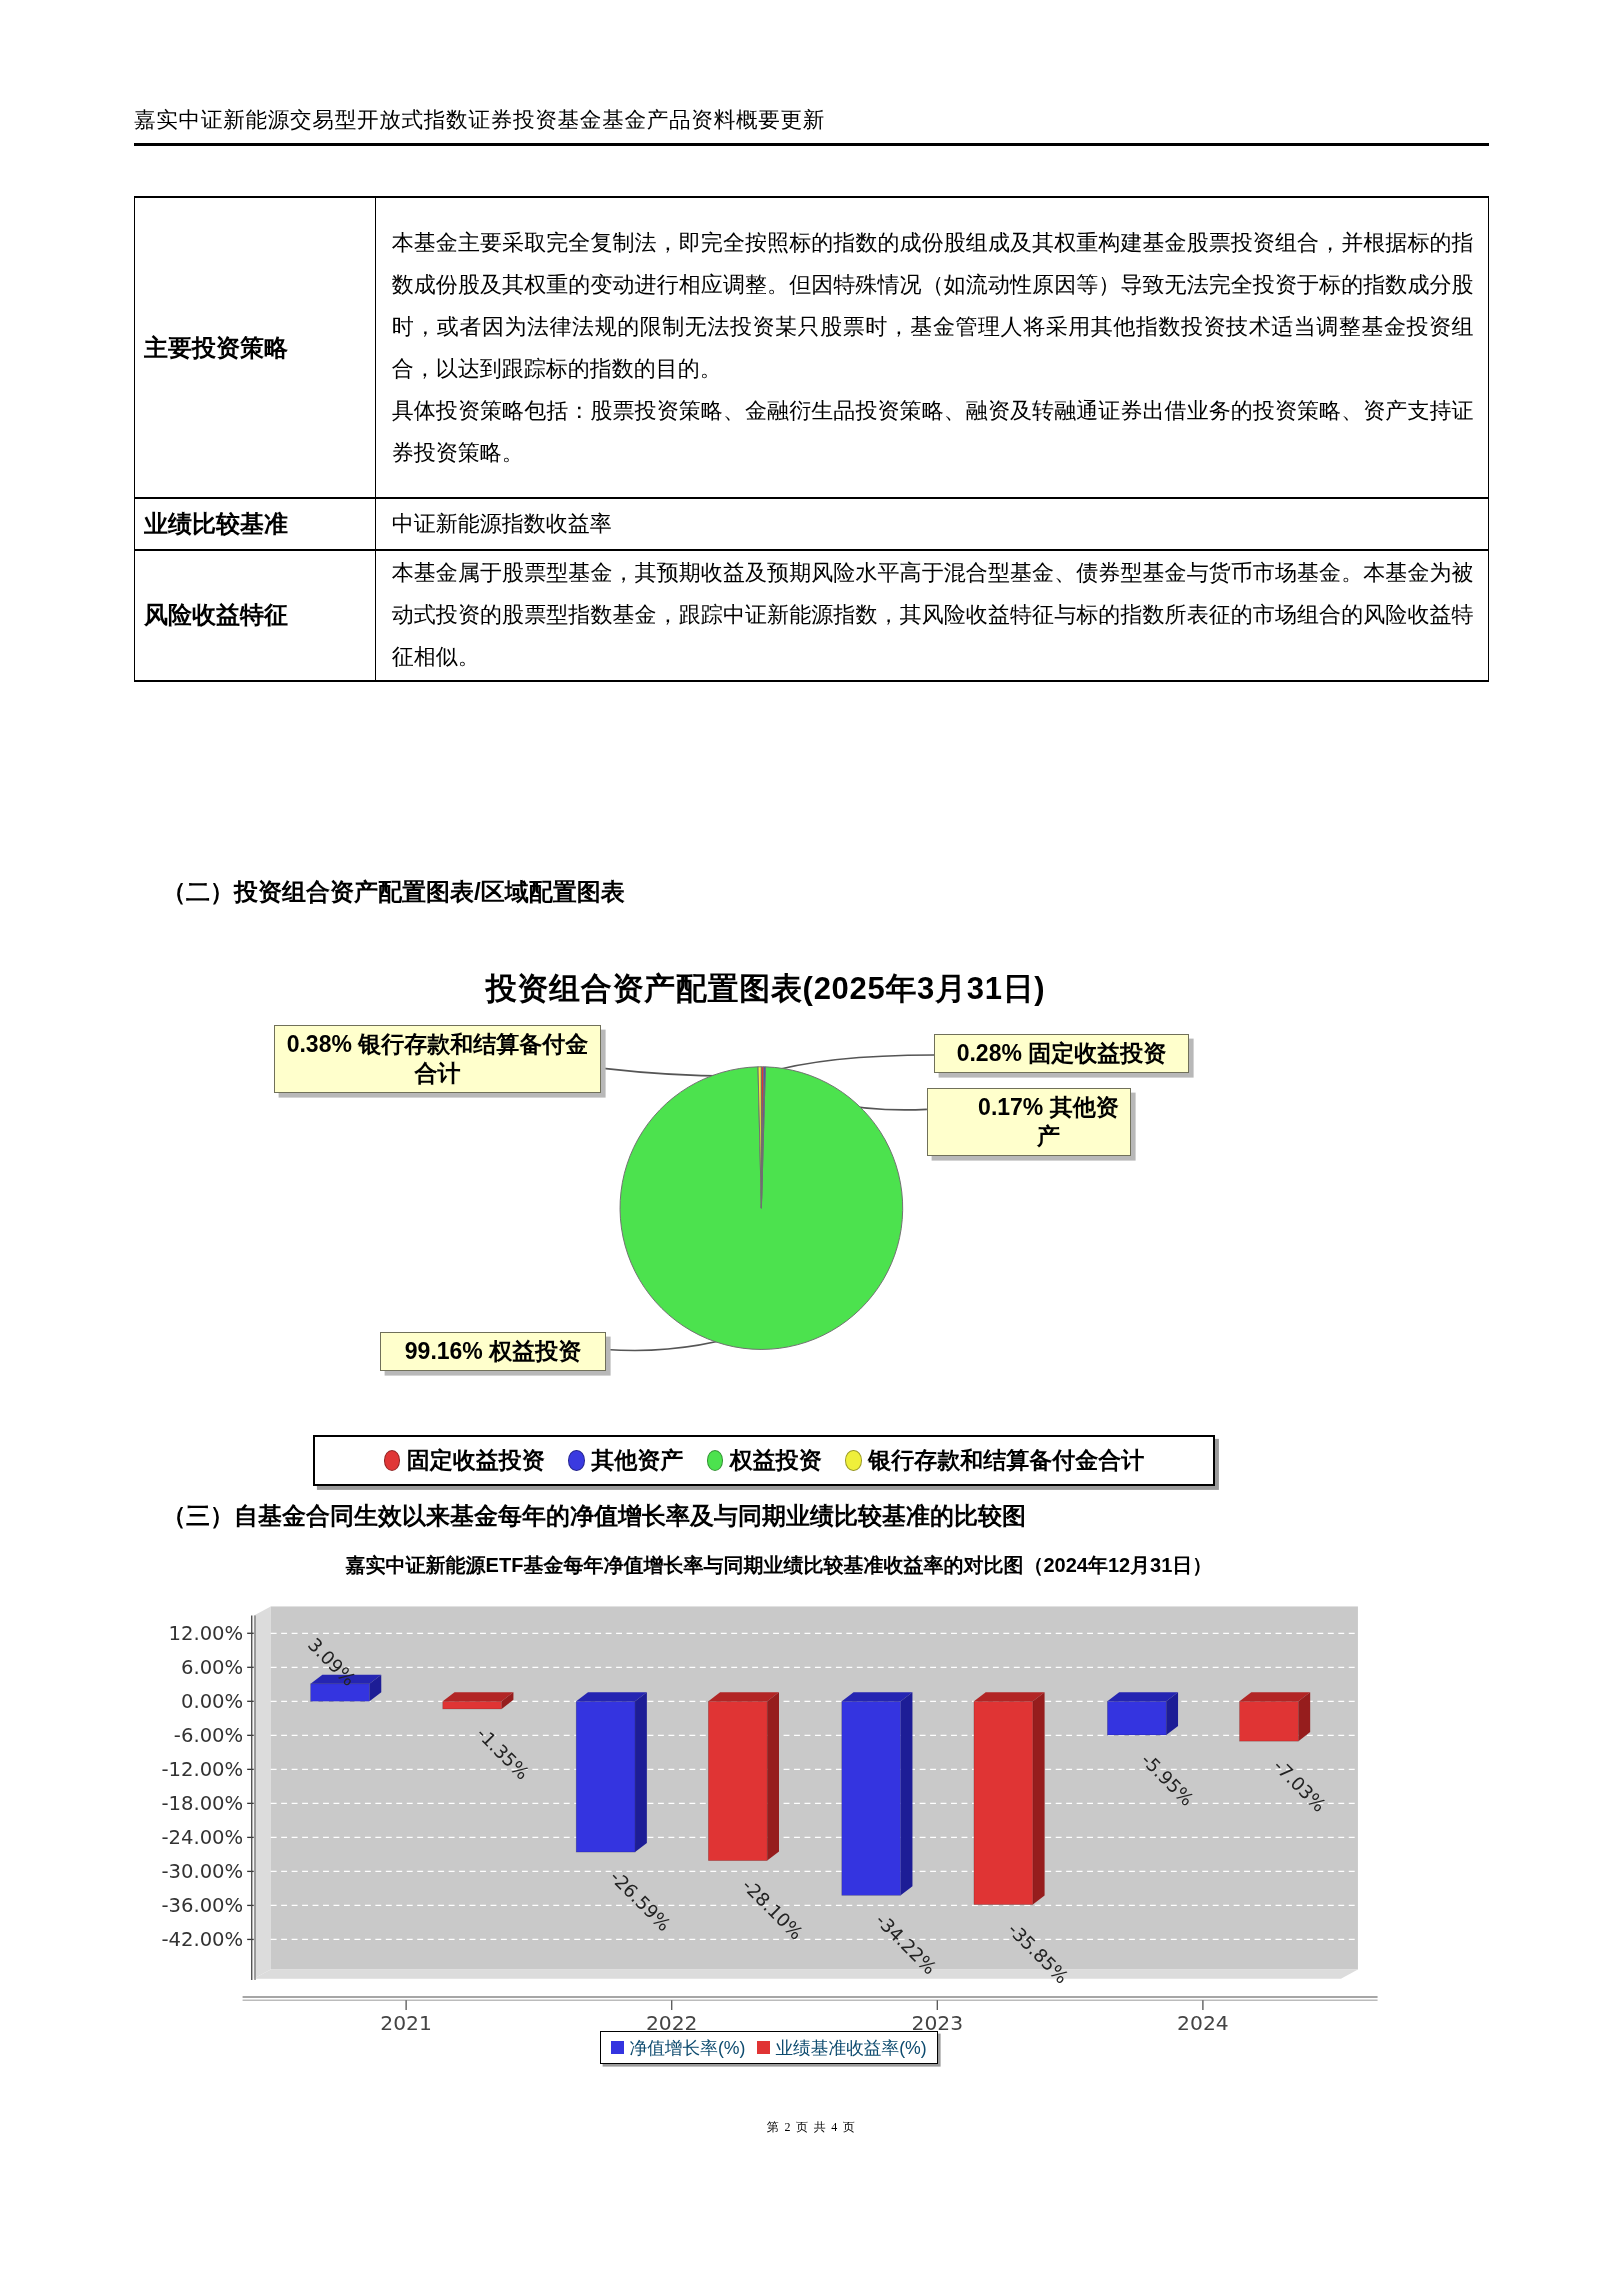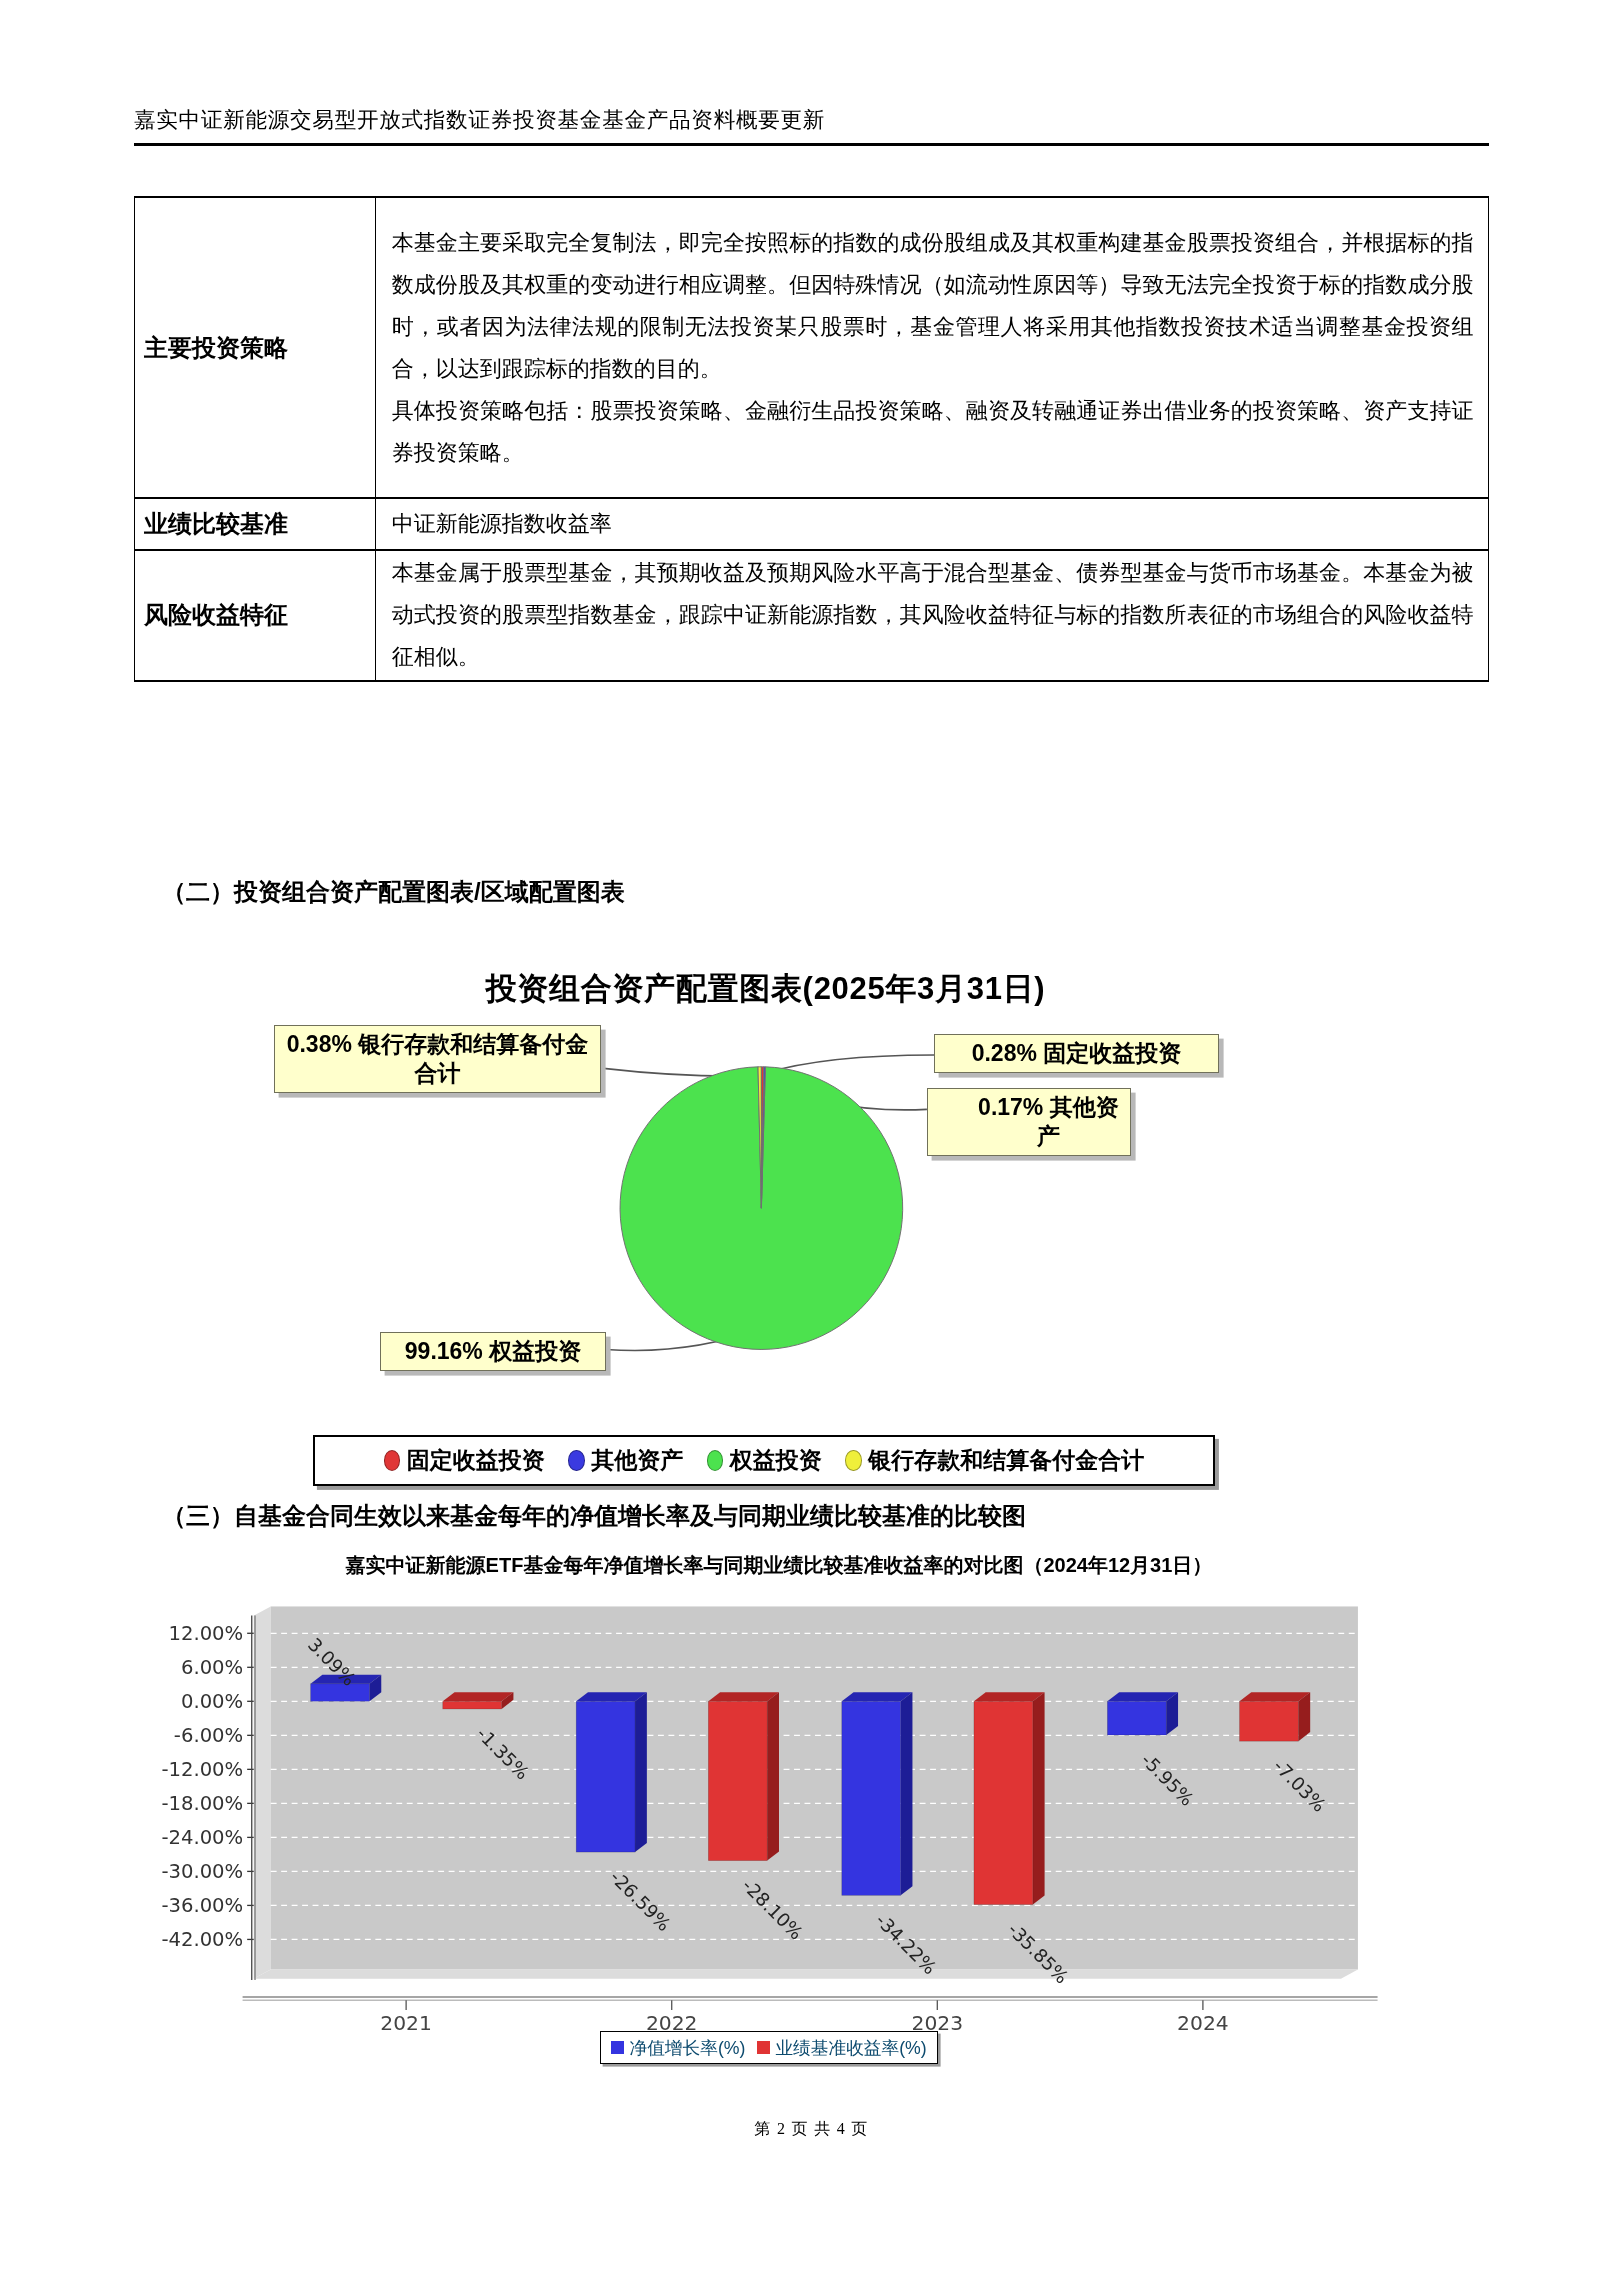--- a/index.html
+++ b/index.html
@@ -41,21 +41,21 @@
   .bar-title{position:absolute;left:190px;top:1552px;width:1178px;text-align:center;
              font-size:20px;font-weight:bold;}
   #bar-svg{position:absolute;left:151px;top:1590px;width:1256px;height:517px;}
   .bar-legend{position:absolute;left:600px;top:2031px;width:338px;height:33px;background:#fff;
               border:1.3px solid #000;box-shadow:2.6px 2.6px 0 #9a9a9a;display:flex;align-items:center;
               justify-content:center;gap:11.8px;box-sizing:border-box;}
   .bar-legend .item{display:flex;align-items:center;gap:5.2px;font-size:17.7px;color:#0c4a6e;}
   .bar-legend .sq{width:13px;height:13px;display:inline-block;}
 
   .footer{position:absolute;left:0;top:2119px;width:1623px;text-align:center;
-          font-family:"Liberation Serif","DejaVu Serif",serif;font-size:16px;letter-spacing:1.3px;}
+          font-family:"Liberation Serif","DejaVu Serif",serif;font-size:12px;letter-spacing:1.3px;}
 </style>
 </head>
 <body>
 
 <div class="page">
 
   <div class="hdr-title">嘉实中证新能源交易型开放式指数证券投资基金基金产品资料概要更新</div>
   <div class="hdr-rule"></div>
 
   <table class="info-table">
@@ -90,21 +90,21 @@
       <path d="M1047,52 Q880,52 788,80" fill="none" stroke="#555" stroke-width="2.5"></path>
       <path d="M1036,135 Q895,142 793,92" fill="none" stroke="#555" stroke-width="2.5"></path>
       <path d="M545,502 Q680,512 806,462" fill="none" stroke="#555" stroke-width="2.5"></path>
       <path d="M783,286 L789.1070529649184,70.08635081569372 A216,216 0 1 1 777.8427358539016,70.06157677123005 Z" fill="#4ce24e" stroke="#707070" stroke-width="1.5"></path>
       <path d="M783,286 L777.8427358539016,70.06157677123005 A216,216 0 0 1 783,70 Z" fill="#efef3a" stroke="#707070" stroke-width="1.5"></path>
       <path d="M783,286 L783,70 A216,216 0 0 1 786.800254435911,70.03343298968164 Z" fill="#e03636" stroke="#707070" stroke-width="1.5"></path>
       <path d="M783,286 L786.800254435911,70.03343298968164 A216,216 0 0 1 789.1070529649184,70.08635081569372 Z" fill="#3a3ae0" stroke="#707070" stroke-width="1.5"></path>
     </svg>
   <div id="pie-callouts">
       <div class="callout" style="left: 274px; top: 1025px; width: 327px;">0.38% 银行存款和结算备付金合计</div>
-      <div class="callout" style="left: 934px; top: 1034px; width: 285px;">0.28% 固定收益投资</div>
+      <div class="callout" style="left: 934px; top: 1034px; width: 255px;">0.28% 固定收益投资</div>
       <div class="callout" style="left: 927px; top: 1088px; width: 204px; padding-left: 44px;">0.17% 其他资产</div>
       <div class="callout" style="left: 380px; top: 1332px; width: 226px;">99.16% 权益投资</div>
     </div>
   <div class="pie-legend" id="pie-legend">
       <span class="item">
         <span class="dot" style="background: rgb(224, 54, 54);"></span>
         <span>固定收益投资</span>
       </span>
       <span class="item">
         <span class="dot" style="background: rgb(58, 58, 224);"></span>

